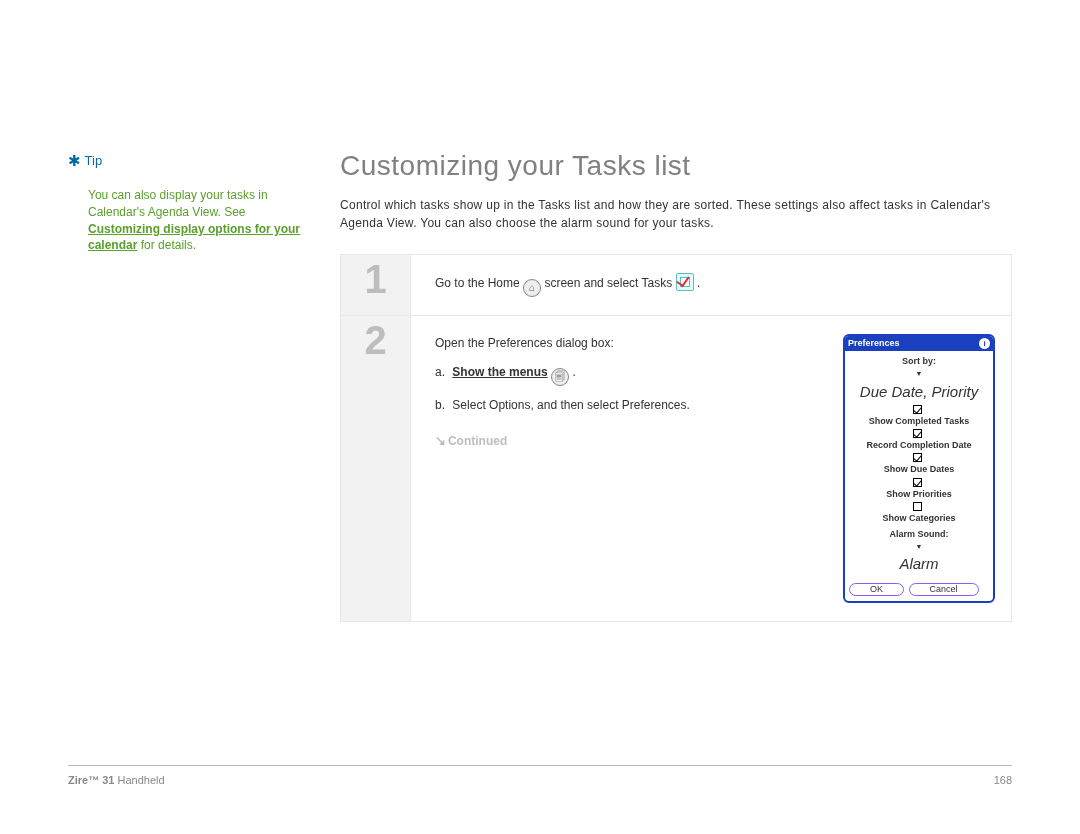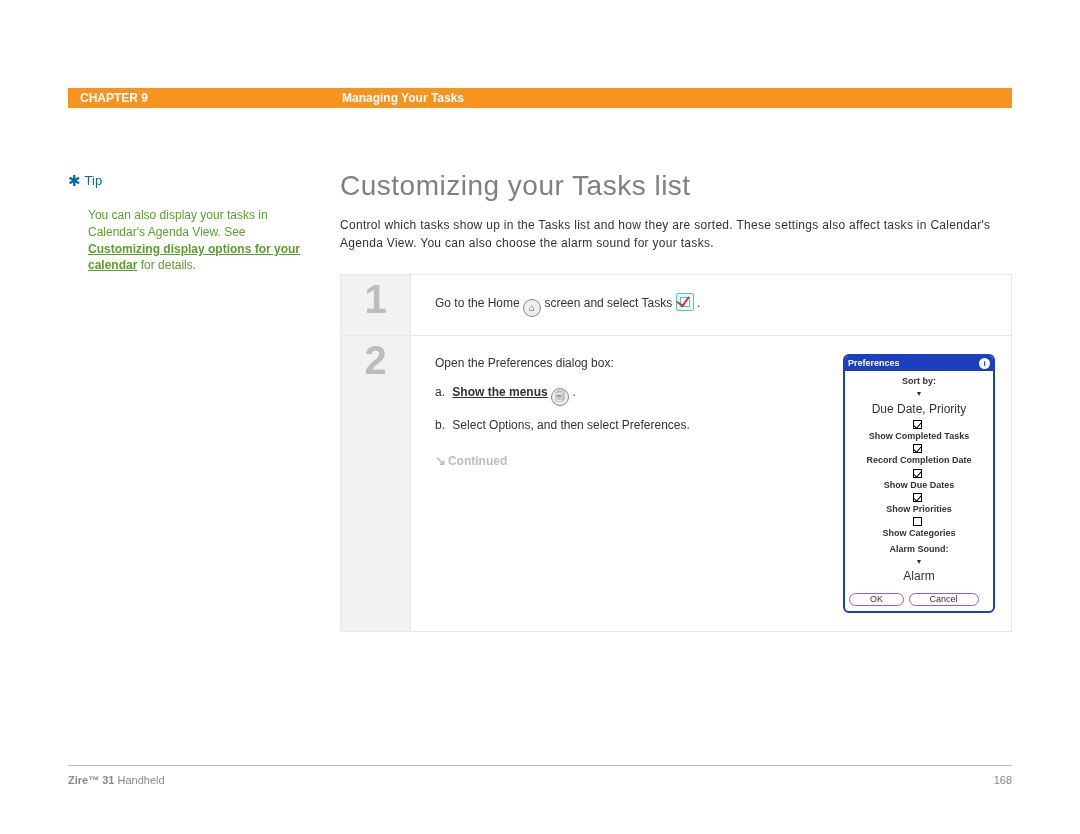--- a/index.html
+++ b/index.html
@@ -199,21 +199,21 @@
     align-items: center;
     margin-bottom: 1px;
     white-space: nowrap;
     flex-direction: column;
   }
   .prefs-row .lbl { font-weight: bold; }
   .prefs-row .dd {
     font-size: 7px;
     margin: 0 2px;
   }
-  .prefs-row .val { font-weight: normal; font-family: Arial; font-size: 12px; }
+  .prefs-row .val { font-weight: normal; font-family: Arial; font-size: 15px; font-style: italic; }
   .prefs-chk {
     display: inline-block;
     width: 9px; height: 9px;
     border: 1px solid #000;
     margin-right: 3px;
     position: relative;
     flex-shrink: 0;
   }
   .prefs-chk.checked::after {
     content: "";
@@ -253,24 +253,20 @@
     justify-content: space-between;
   }
   .footer .prod { }
   .footer .prod b { color: #888; font-weight: bold; }
 </style>
 </head>
 <body>
 
 <div class="page">
 
-  <div class="header-bar">
-    <div class="chapter">CHAPTER 9</div>
-    <div class="title">Managing Your Tasks</div>
-  </div>
 
   <div class="content">
 
     <aside class="sidebar">
       <div class="tip-head">
         <span class="star">✱</span><span>Tip</span>
       </div>
       <div class="tip-body">
         <span>You can also display your tasks in Calendar's Agenda View. See </span><span class="link">Customizing display options for your calendar</span><span> for details.</span>
       </div>

